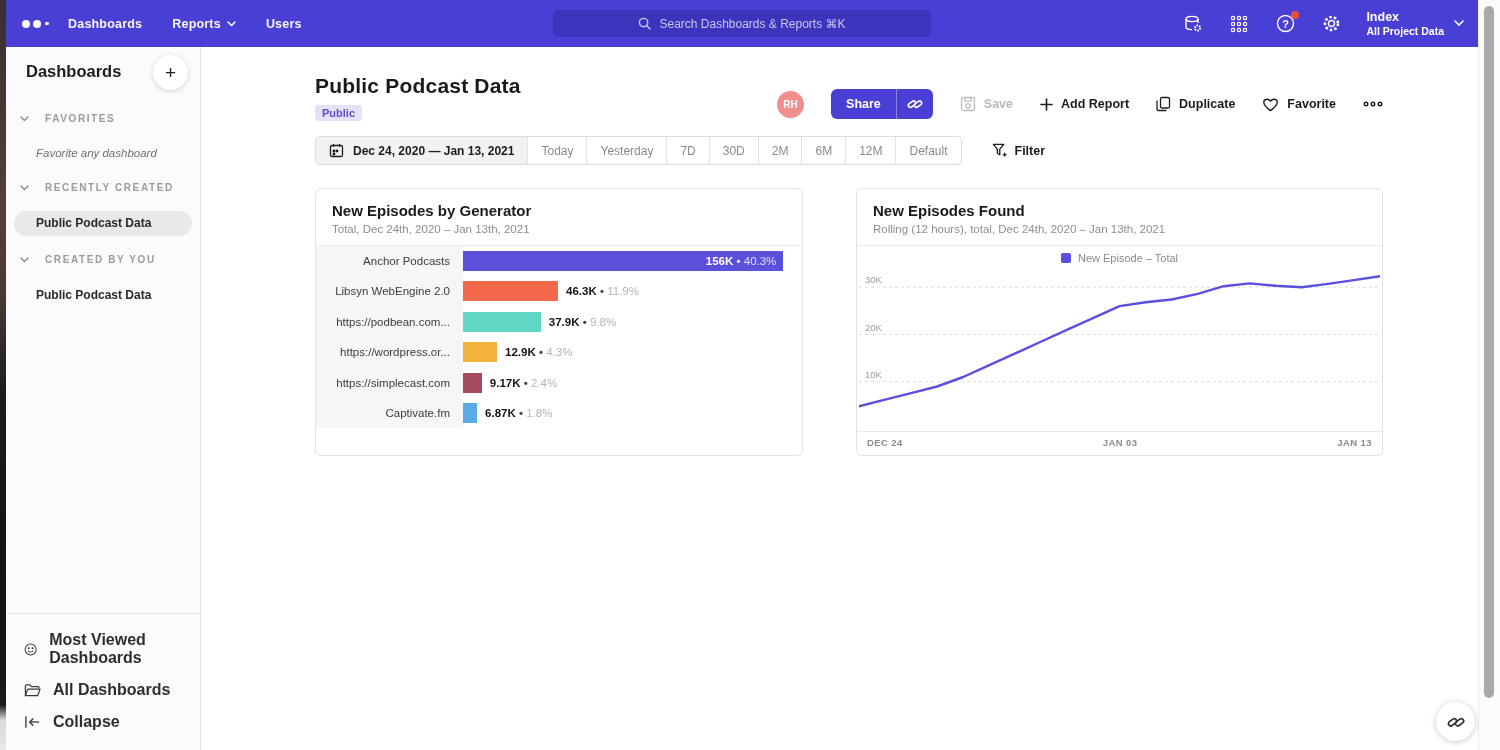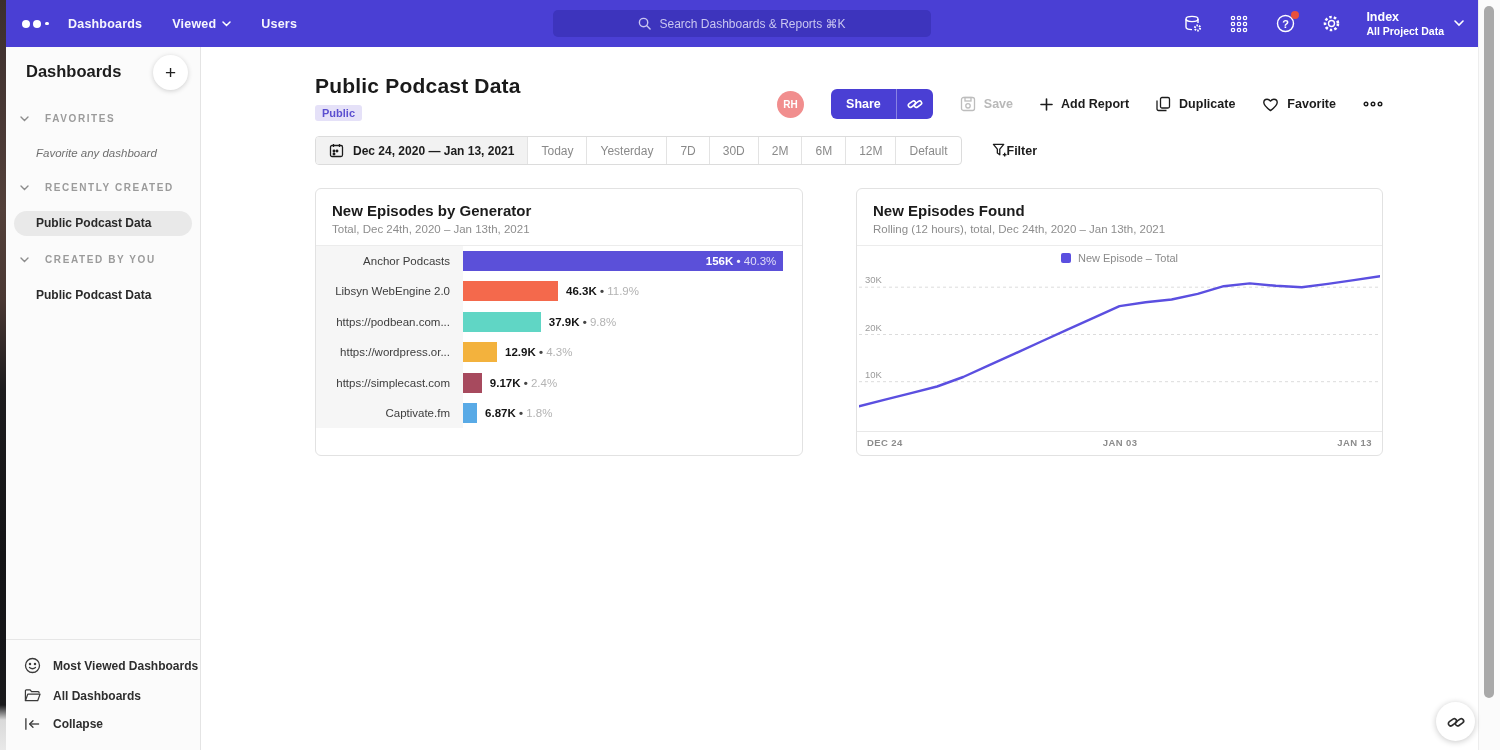--- a/index.html
+++ b/index.html
@@ -39,21 +39,21 @@
     box-shadow:0 1px 5px rgba(0,0,0,.18); display:flex; align-items:center; justify-content:center;
     font-size:19px; font-weight:400; color:#222; cursor:pointer; }
   .sb-section-h { position:absolute; left:14px; display:flex; align-items:center; gap:16px; cursor:pointer; }
   .sb-section-h span { font-size:10px; font-weight:700; letter-spacing:1.6px; color:#9b9b9b; }
   .sb-empty { position:absolute; left:30px; font-size:11.5px; font-style:italic; color:#6f6f6f; }
   .sb-item { position:absolute; left:8px; width:178px; height:25px; line-height:25px; padding-left:22px;
     font-size:12px; font-weight:700; color:#2a2a2a; border-radius:13px; cursor:pointer; }
   .sb-item.active { background:#e9e9e9; }
   #sb-footer { position:absolute; left:0; bottom:0; width:194px; border-top:1px solid #e6e6e6; padding:10px 0 12px 0; background:#fbfbfb; }
   .sb-foot-item { display:flex; align-items:center; gap:12px; padding:7px 0 7px 18px; cursor:pointer; }
-  .sb-foot-item span { font-size:12px; font-weight:700; color:#2e2e2e; }
+  .sb-foot-item span { font-size:16px; font-weight:700; color:#2e2e2e; }
 
   
   #main { left:201px; top:47px; width:1277px; height:703px; background:#fff; }
   #page-title { position:absolute; left:114px; top:27px; font-size:21px; font-weight:700; color:#1a1a1a; letter-spacing:.2px; }
   #public-badge { position:absolute; left:114px; top:58px; background:#e5e1f8; color:#5b4fd0;
     font-size:11px; font-weight:700; padding:2px 7px; border-radius:3px; }
 
   
   #actions { position:absolute; top:42px; right:95px; display:flex; align-items:center; gap:27px; }
   #avatar { width:27px; height:27px; border-radius:50%; background:#f18e8e; color:#fff;
@@ -64,21 +64,21 @@
   #share-link { background:#4a3fd4; width:36px; display:flex; align-items:center; justify-content:center; }
   .act-btn { display:flex; align-items:center; gap:8px; font-size:12.5px; font-weight:700; color:#1c1c1c; cursor:pointer; }
   .act-btn.disabled { color:#b9b9b9; cursor:default; }
 
   
   #toolbar { position:absolute; left:114px; top:89px; display:flex; align-items:center; }
   #date-group { display:flex; align-items:stretch; border:1px solid #dcdcdc; border-radius:4px; overflow:hidden; height:29px; background:#fff; }
   .seg { display:flex; align-items:center; padding:0 13px; font-size:12px; color:#8a8a8a; border-right:1px solid #e3e3e3; cursor:pointer; white-space:nowrap;text-align:center; }
   .seg:last-child { border-right:none; }
   #seg-range { background:#f2f2f2; color:#1c1c1c; font-weight:700; gap:9px; }
-  #filter-btn { display:flex; align-items:center; margin-left:30px; font-size:12.5px; font-weight:700; color:#1c1c1c; cursor:pointer; }
+  #filter-btn { display:flex; align-items:center; gap:8px; margin-left:30px; font-size:12.5px; font-weight:700; color:#1c1c1c; cursor:pointer; }
 
   
   .card { position:absolute; top:141px; height:268px; background:#fff; border:1px solid #e2e2e2; border-radius:6px; }
   #card-bar  { left:114px; width:488px; }
   #card-line { left:655px; width:527px; }
   .card-head { padding:13px 16px 10px 16px; border-bottom:1px solid #ececec; }
   .card-title { font-size:15px; font-weight:700; color:#1b1b1b; }
   .card-sub { font-size:11.5px; color:#8d8d8d; margin-top:4px; }
 
   
@@ -117,21 +117,21 @@
 <div class="abs" id="topbar">
   <div class="logo">
     <div class="d1"></div>
     <div class="d2"></div>
     <div class="d3"></div>
   </div>
   <div class="nav-item">
       <span>Dashboards</span>
     </div>
   <div class="nav-item">
-    <span>Viewed</span>
+    <span>Reports</span>
     <svg width="9" height="6" viewBox="0 0 9 6">
         <polyline points="1,1 4.5,4.5 8,1" fill="none" stroke="#fff" stroke-width="1.5" stroke-linecap="round"></polyline>
       </svg>
   </div>
   <div class="nav-item">
       <span>Users</span>
     </div>
 
   <div id="nav-search">
     <svg width="13" height="13" viewBox="0 0 14 14">

